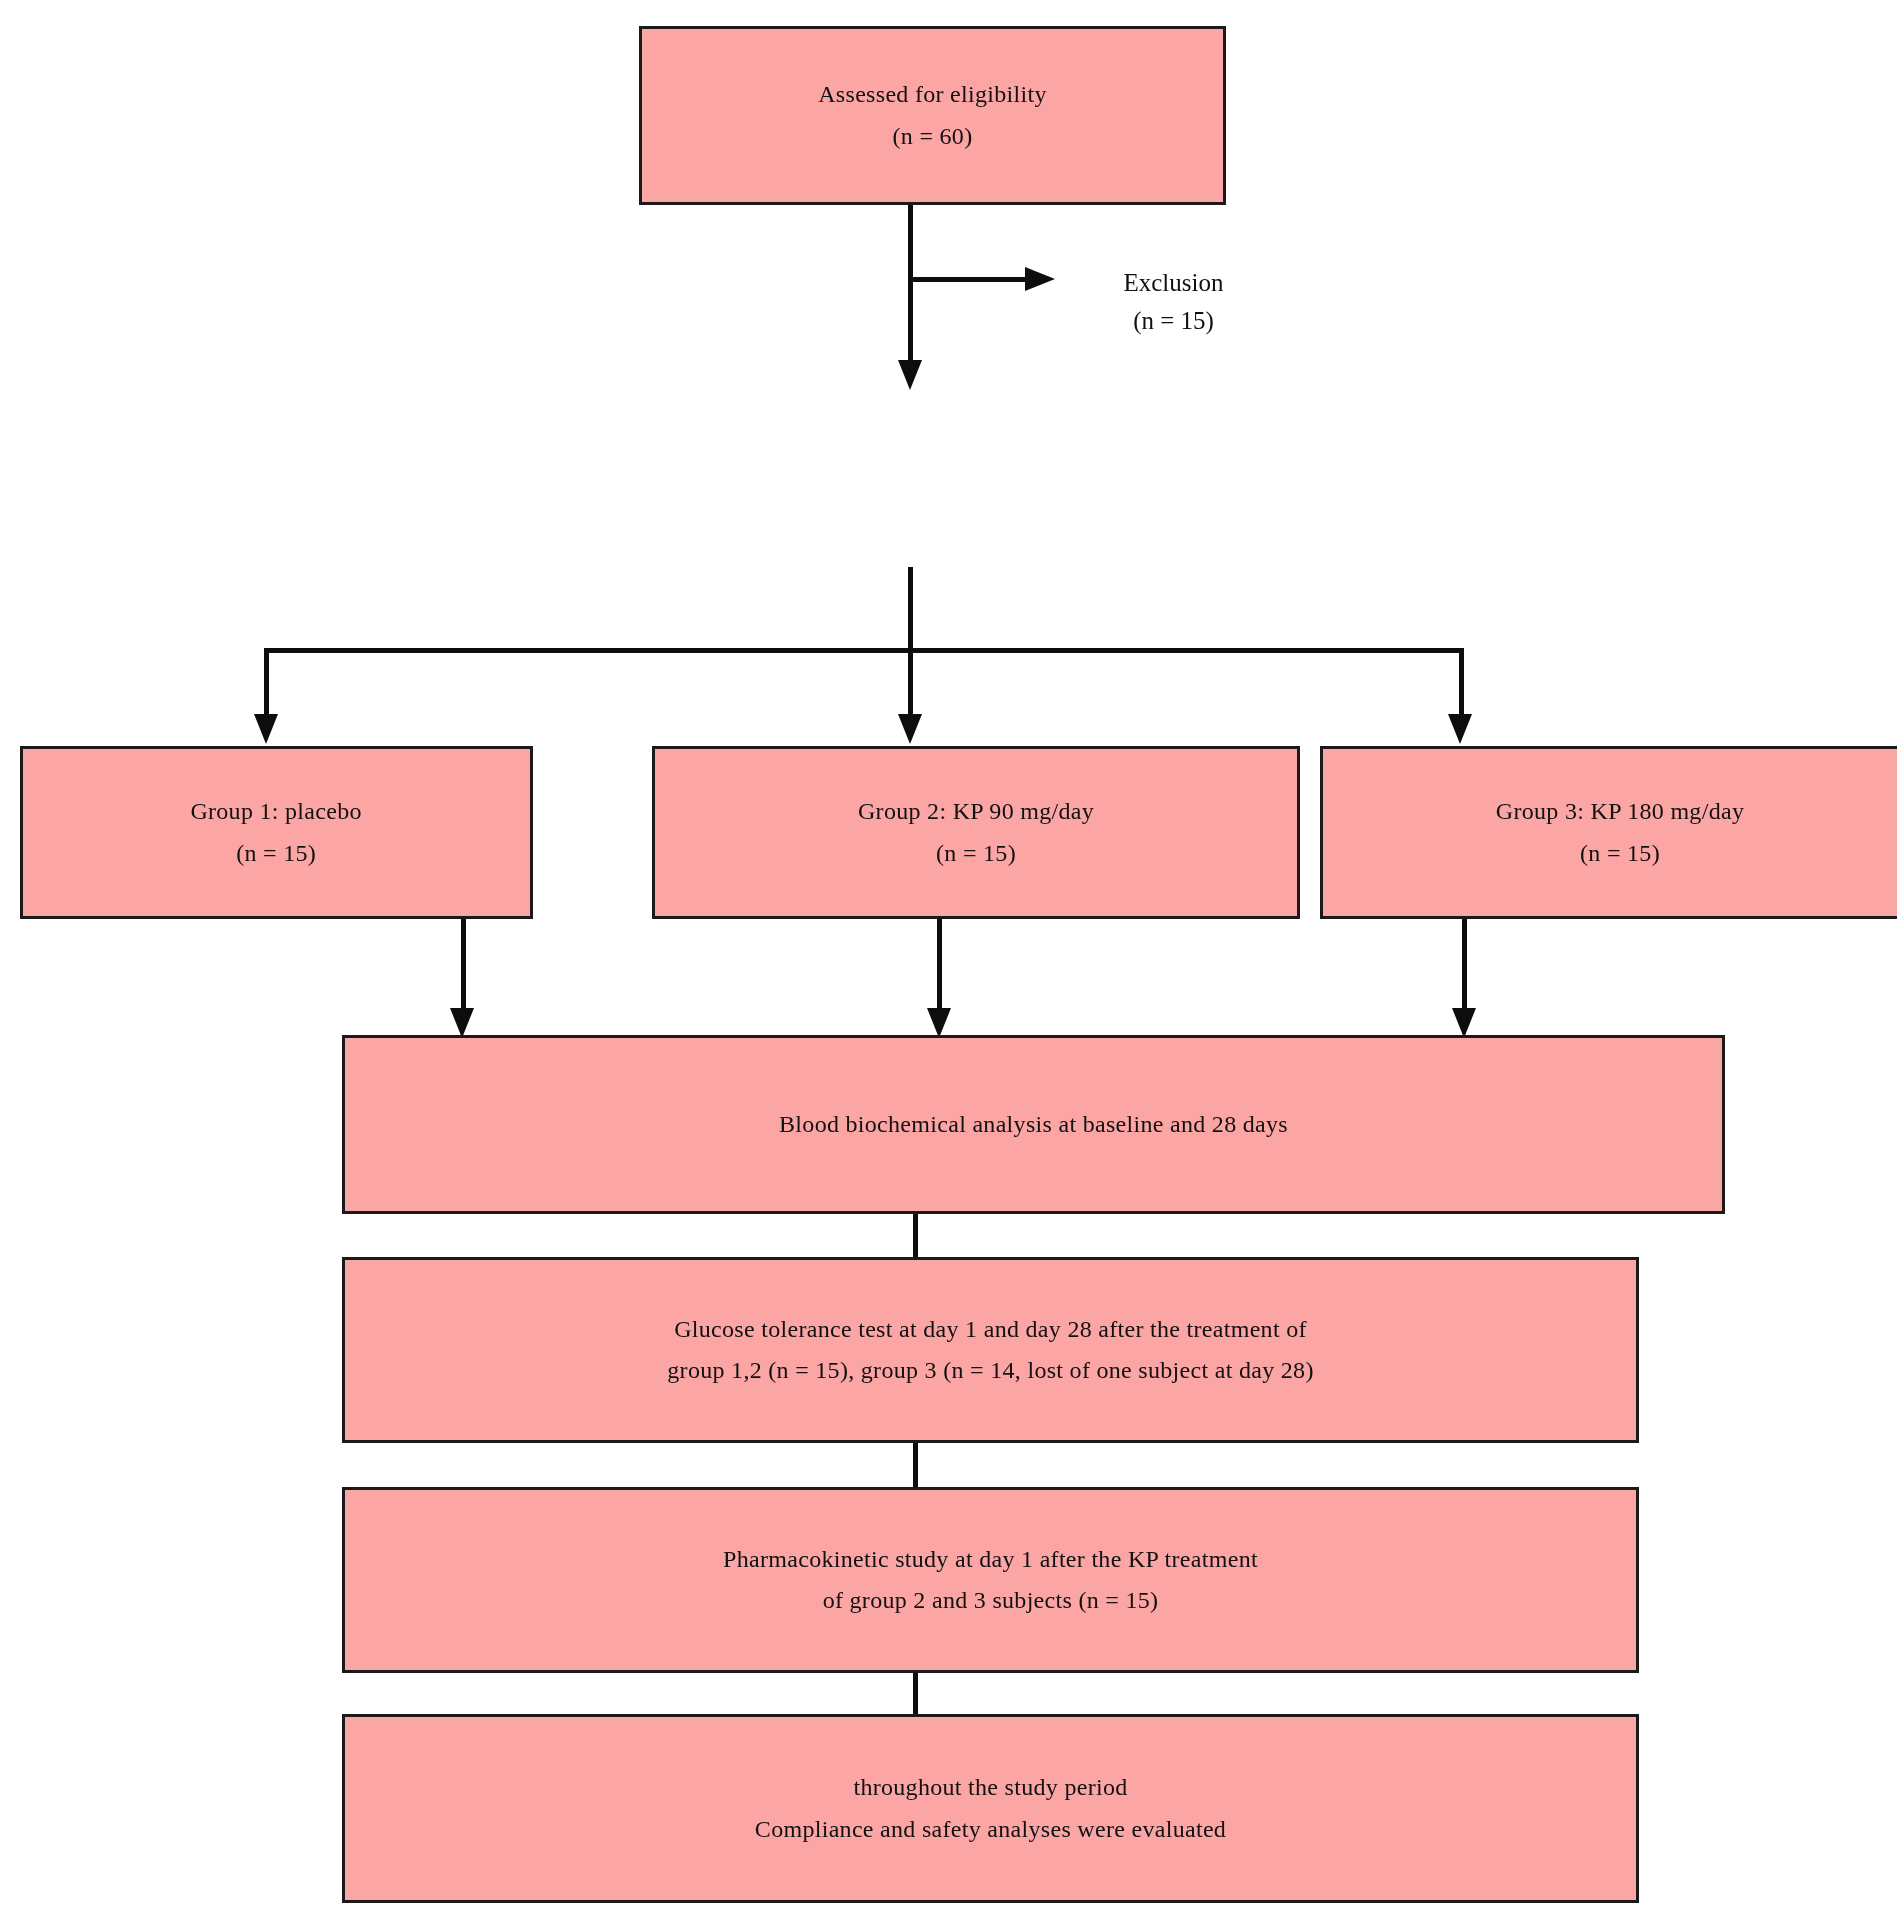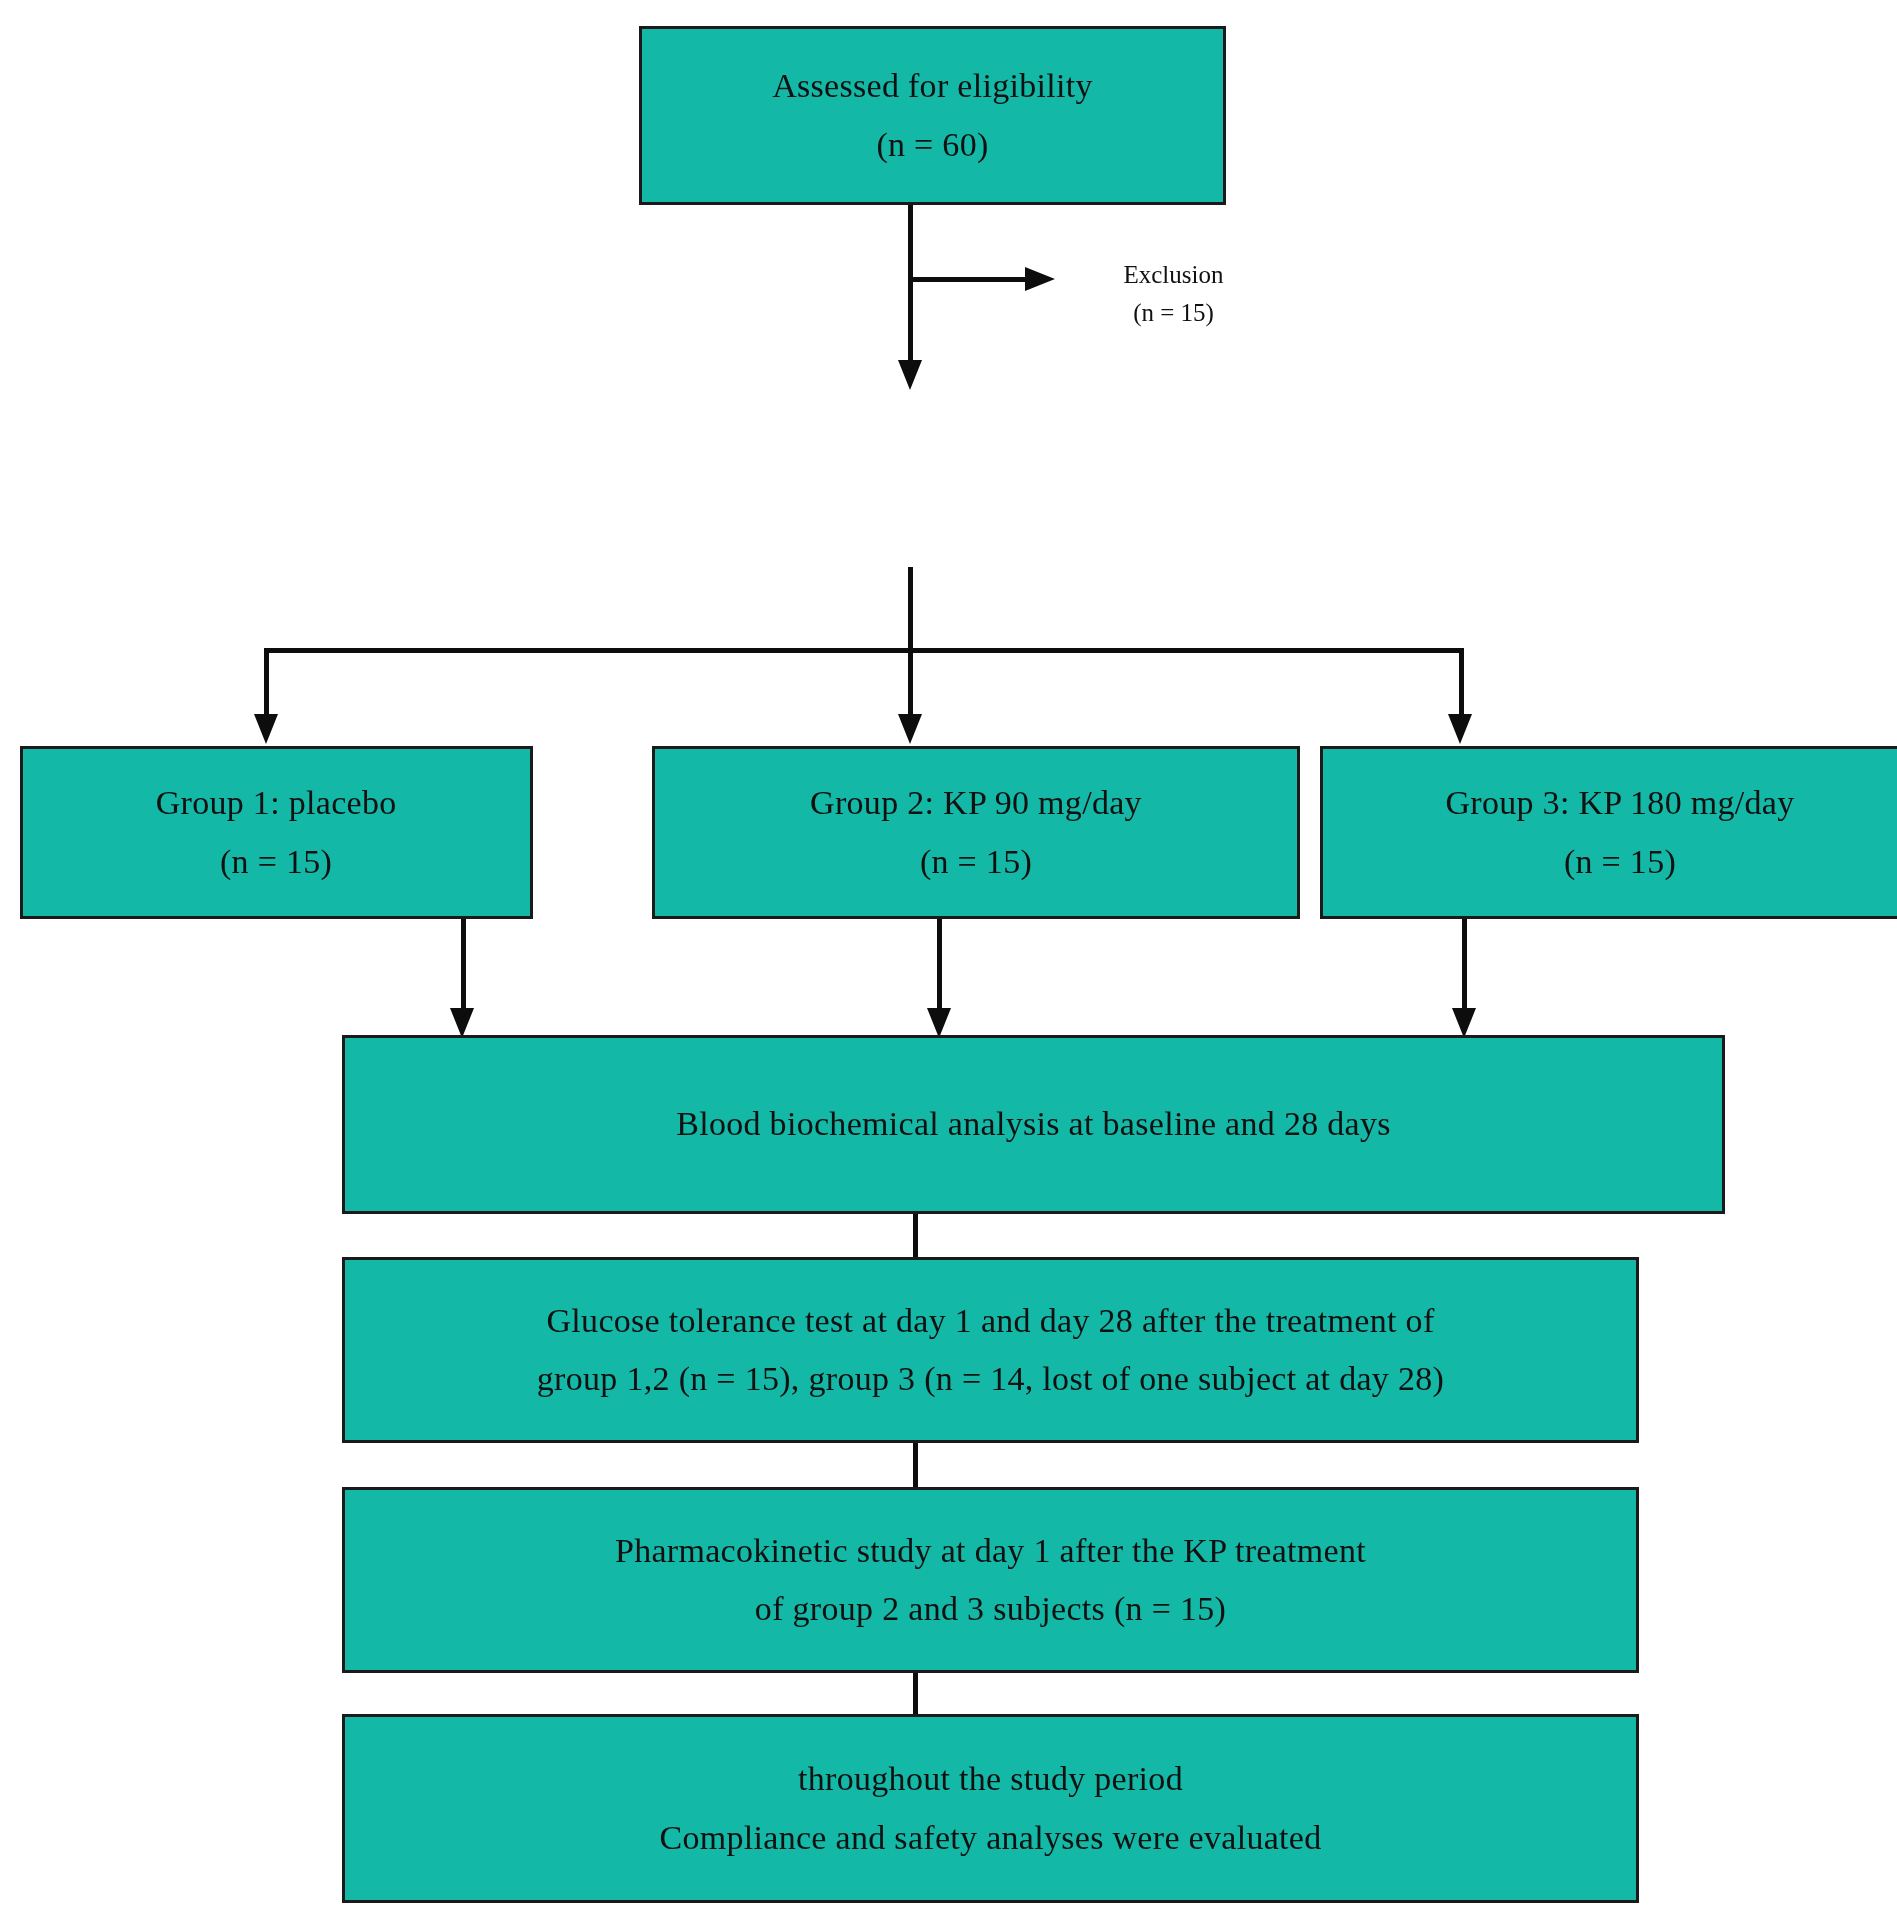--- a/index.html
+++ b/index.html
@@ -15,28 +15,28 @@
     position: relative;
     width: 1897px;
     height: 1926px;
     background: #ffffff;
     overflow: hidden;
   }
   .box {
     position: absolute;
     box-sizing: border-box;
     border: 3.3px solid #1a1a1a;
-    background: #14b8a6;
+    background: #fca5a5;
     display: flex;
     flex-direction: column;
     align-items: center;
     justify-content: center;
     text-align: center;
     line-height: 1.72;
-    font-size: 34px;
+    font-size: 24px;
     letter-spacing: 0.3px;
     z-index: 2;
   }
   .box .line {
     display: block;
     white-space: nowrap;
   }
   .note {
     position: absolute;
     text-align: center;
@@ -88,21 +88,21 @@
     <span class="line">Assessed for eligibility</span>
     <span class="line">(n = 60)</span>
   </div>
 
   <div class="vline" style="left:908px; top:205px; height:160px;"></div>
   <div class="arrow-down" style="left:898px; top:360px;"></div>
 
   <div class="hline" style="left:908px; top:277px; width:123px;"></div>
   <div class="arrow-right" style="left:1025px; top:267px;"></div>
 
-  <div class="note" style="left:1069px; top:256px; width:209px;">
+  <div class="note" style="left:1069px; top:264px; width:209px;">
     <span class="line">Exclusion</span>
     <span class="line">(n = 15)</span>
   </div>
 
 
   <div class="vline" style="left:908px; top:567px; height:85px;"></div>
   <div class="hline" style="left:264px; top:648px; width:1199px;"></div>
 
   <div class="vline" style="left:264px; top:648px; height:72px;"></div>
   <div class="arrow-down" style="left:254px; top:714px;"></div>

